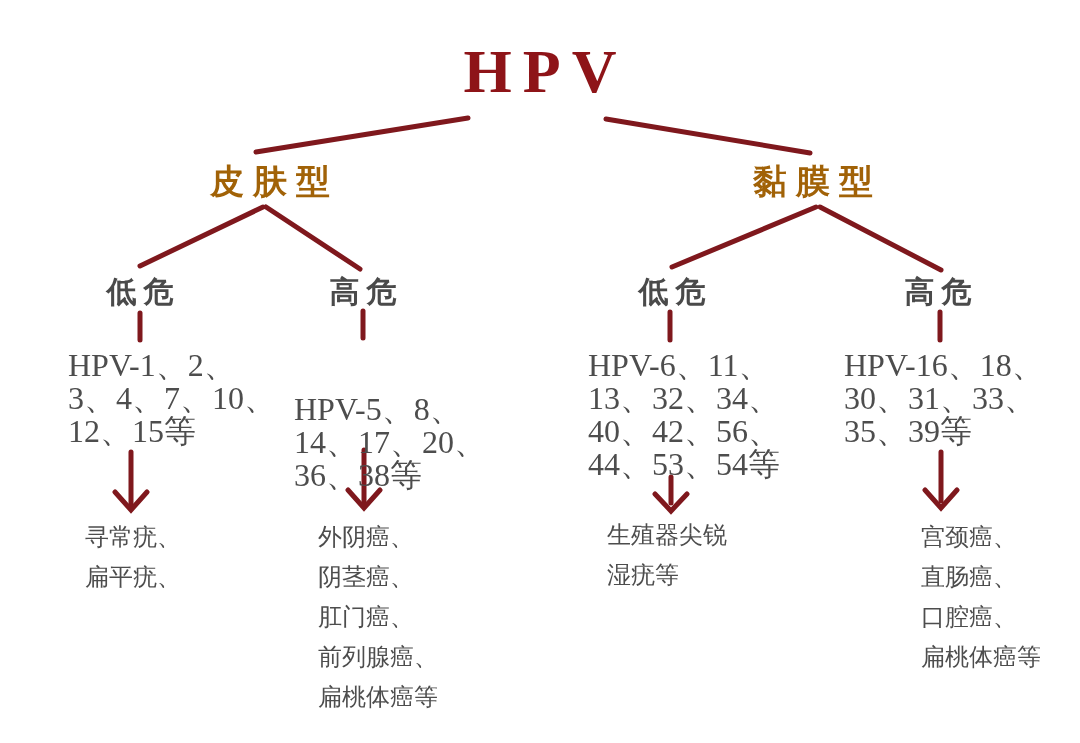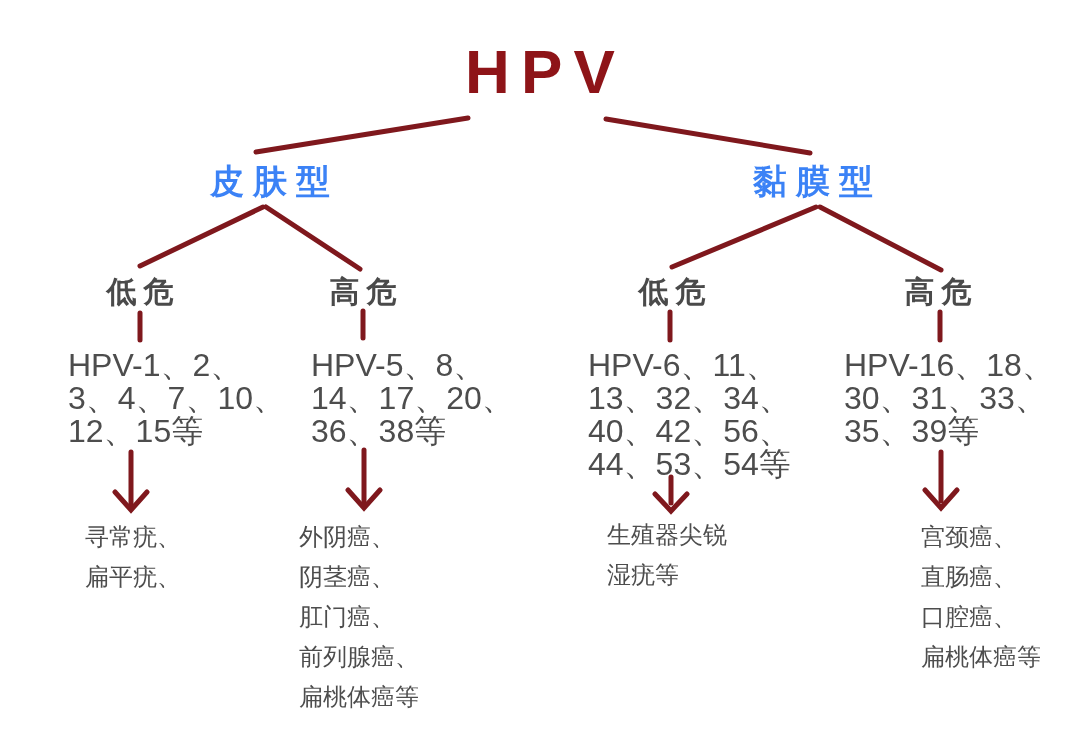--- a/index.html
+++ b/index.html
@@ -1,61 +1,61 @@
 <!DOCTYPE html>
 <html><head>
 <meta charset="utf-8">
 <style>
   html,body{margin:0;padding:0;background:#ffffff;}
   .canvas{
     position:relative;
     width:1062px;height:743px;
     background:#ffffff;
     overflow:hidden;
-    font-family:Liberation Sans, sans-serif;
+    font-family:Liberation Serif, serif;
   }
   .svg-layer{position:absolute;left:0;top:0;width:1080px;height:743px;}
   .title{
     position:absolute;left:0;top:36px;width:1080px;
     text-align:center;
     font-size:62px;font-weight:800;letter-spacing:0.18em;text-indent:0.18em;
     color:#8e1418;
   }
   .branch-label{
     position:absolute;width:240px;text-align:center;
     font-size:34px;font-weight:600;letter-spacing:9px;text-indent:9px;
-    color:#3b82f6;top:159px;
+    color:#a16207;top:159px;
   }
   .branch-label.skin{left:150px;}
   .branch-label.mucosal{left:693px;}
   .risk-label{
     position:absolute;width:160px;text-align:center;top:272px;
     font-size:30px;font-weight:600;letter-spacing:7px;text-indent:7px;
     color:#4a4a4a;
   }
   .risk-label.c1{left:60px;}
   .risk-label.c2{left:283px;}
   .risk-label.c3{left:592px;}
   .risk-label.c4{left:858px;}
   .type-list{
     position:absolute;top:349px;
     font-size:32px;line-height:33px;font-weight:500;
     color:#4d4d4d;white-space:nowrap;
   }
   .type-list.c1{left:68px;}
-  .type-list.c2{left:311px;}
+  .type-list.c2{left:294px;margin-top:44px;}
   .type-list.c3{left:588px;}
   .type-list.c4{left:828px;margin-left:16px;}
   .disease-list{
     position:absolute;top:517px;
     font-size:24px;line-height:40px;font-weight:500;
     color:#4d4d4d;white-space:nowrap;
   }
   .disease-list.c1{left:85px;}
-  .disease-list.c2{left:299px;}
+  .disease-list.c2{left:318px;}
   .disease-list.c3{left:607px;top:515px;}
   .disease-list.c4{left:921px;}
   .stroke{stroke:#7f181d;stroke-width:5;stroke-linecap:round;fill:none;}
 </style>
 </head>
 <body>
 
 <div class="canvas">
 
   <svg class="svg-layer" width="1080" height="743" viewBox="0 0 1080 743" xmlns="http://www.w3.org/2000/svg">

